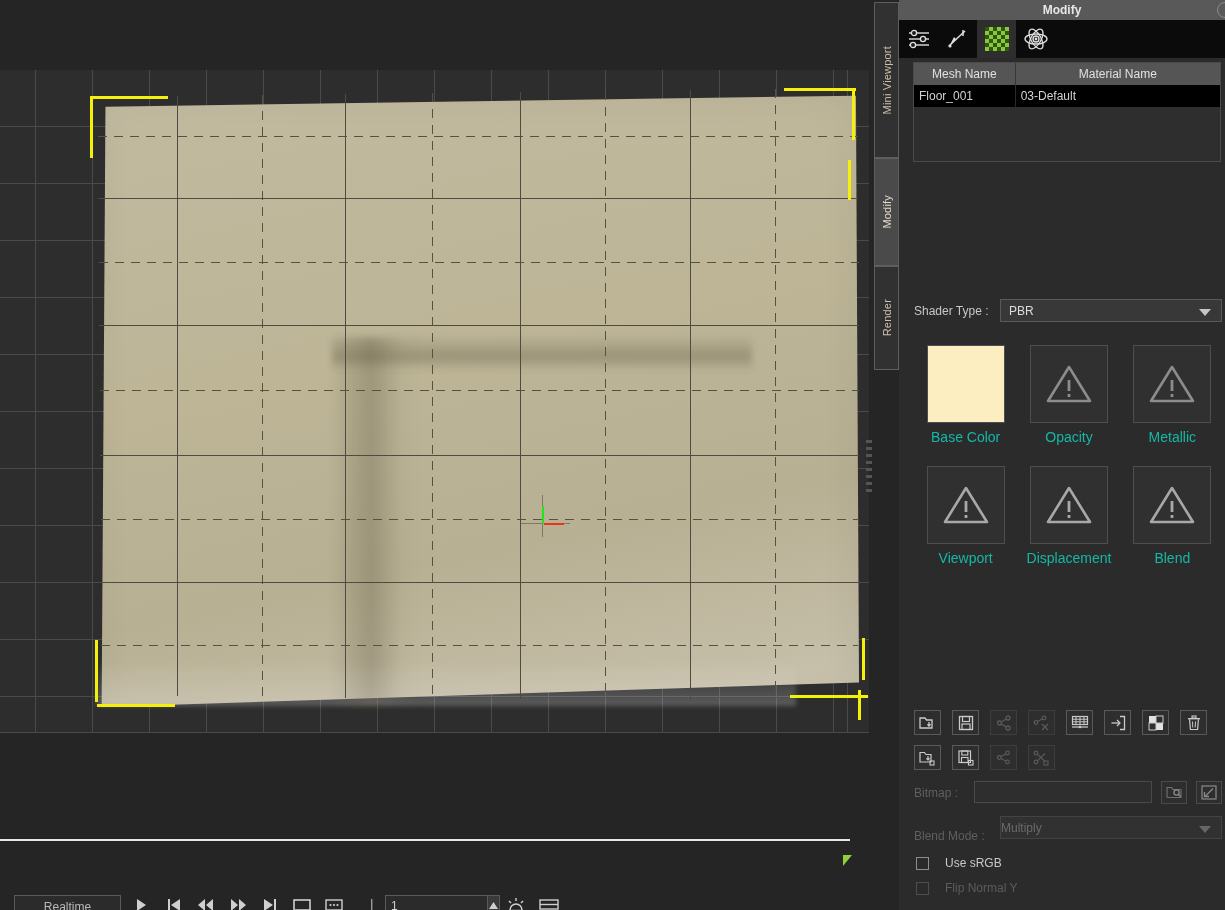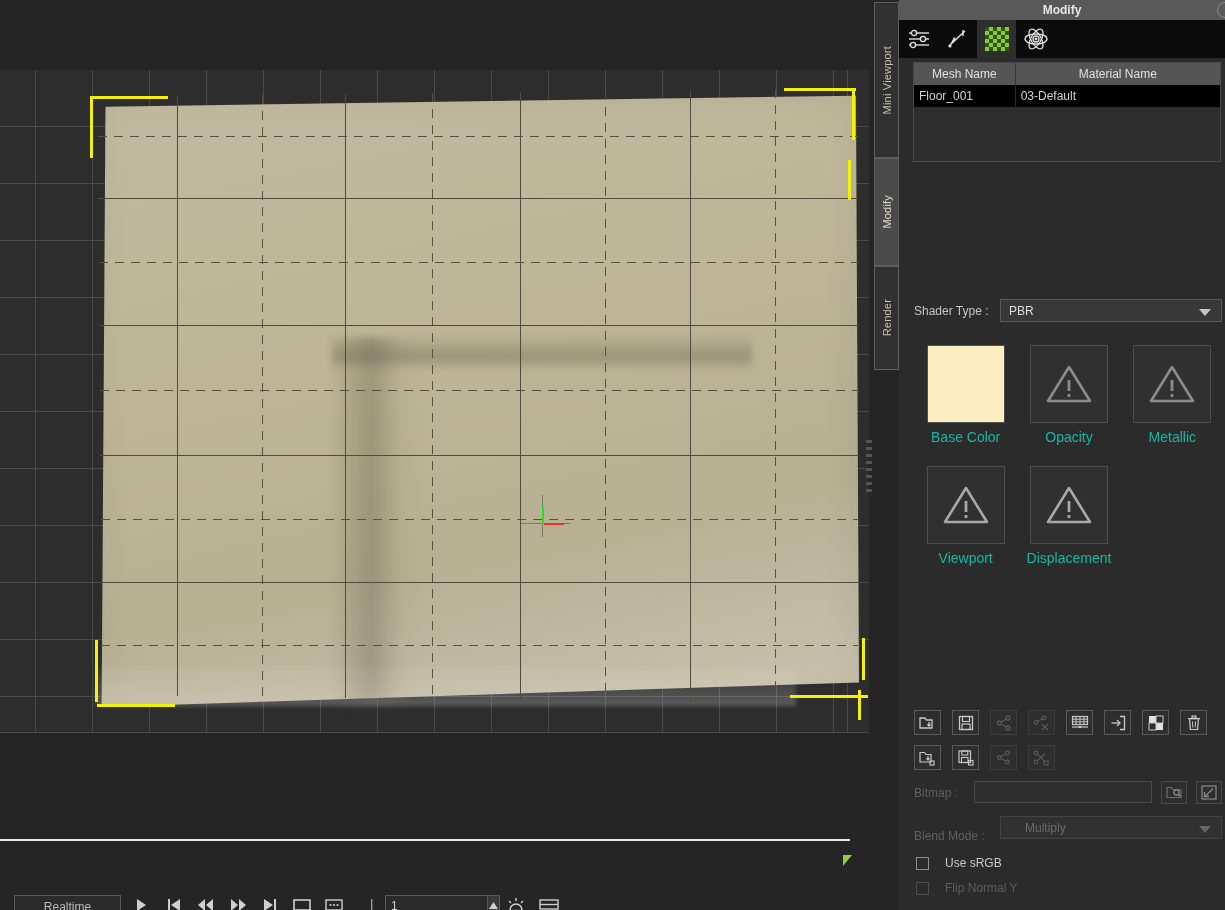--- a/index.html
+++ b/index.html
@@ -257,21 +257,21 @@
     border: 1px solid #4a4a4a; background: #2e2e2e;
     display: flex; align-items: center; justify-content: center; cursor: pointer;
   }
   #bitmap-browse { left: 1161px; }
   #bitmap-pick  { left: 1196px; }
 
   #blend-label { position: absolute; left: 914px; top: 821px; font-size: 12px; color: #5f5f5f; margin-top: 8px; }
   #blend-select {
     position: absolute; left: 1000px; top: 816px; width: 222px; height: 23px;
     background: #313131; border: 1px solid #434343;
-    display: flex; align-items: center; padding-left: 24px;
+    display: flex; align-items: center; padding-left: 0;
     color: #6a6a6a; font-size: 12px; cursor: pointer;
   }
   #blend-caret {
     position: absolute; right: 10px; top: 9px;
     width: 0; height: 0; border-left: 6px solid transparent;
     border-right: 6px solid transparent; border-top: 7px solid #666;
   }
 
   svg { display: block; }
 </style>
@@ -572,20 +572,32 @@
             <path d="M24 4 L45 38 L3 38 Z" fill="none" stroke="#a8a8a8" stroke-width="2.6" stroke-linejoin="round"></path>
             <rect x="22.6" y="17" width="2.8" height="11" fill="#a8a8a8"></rect>
             <rect x="22.6" y="31" width="2.8" height="3" fill="#a8a8a8"></rect>
           </svg>
         </span>
       </div>
       <span class="tex-caption">Displacement</span>
     </div>
 
 
+    <div class="tex-cell">
+      <div class="tex-thumb">
+        <span>
+          <svg width="48" height="42" viewBox="0 0 48 42">
+            <path d="M24 4 L45 38 L3 38 Z" fill="none" stroke="#a8a8a8" stroke-width="2.6" stroke-linejoin="round"></path>
+            <rect x="22.6" y="17" width="2.8" height="11" fill="#a8a8a8"></rect>
+            <rect x="22.6" y="31" width="2.8" height="3" fill="#a8a8a8"></rect>
+          </svg>
+        </span>
+      </div>
+      <span class="tex-caption">Blend</span>
+    </div>
   </div>
 
   <div class="act-row" style="top:710px;">
     <div class="act-btn">
       <svg width="17" height="16" viewBox="0 0 17 16">
         <path d="M1 13 L1 3 L6 3 L7.5 5 L13 5 L13 13 Z" fill="none" stroke="#cacaca" stroke-width="1.3"></path>
         <path d="M10 7 L10 11 M8.4 9.4 L10 11 L11.6 9.4" stroke="#cacaca" stroke-width="1.3" fill="none"></path>
       </svg>
     </div>
     <div class="act-btn">

